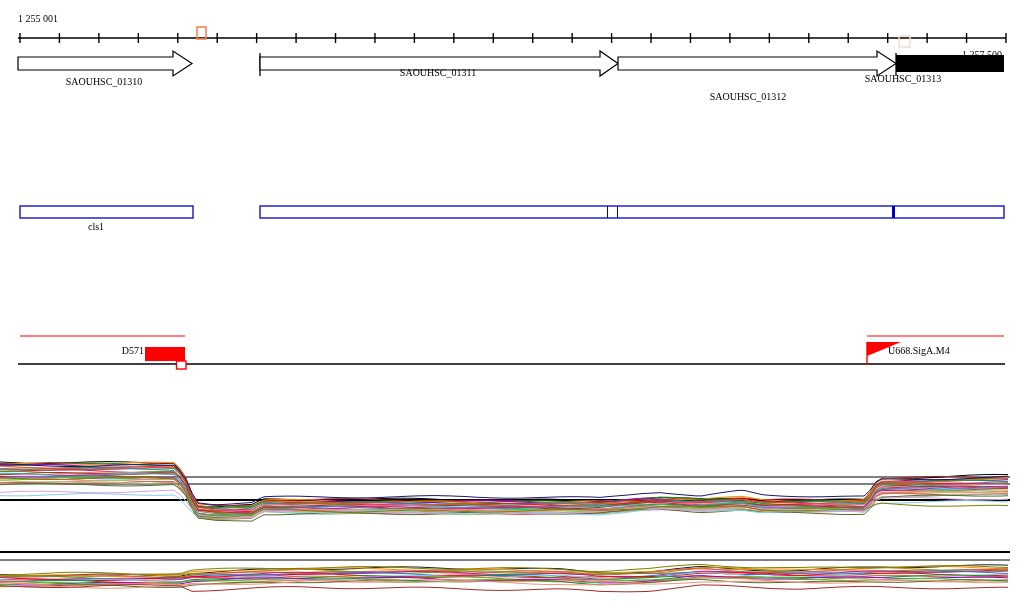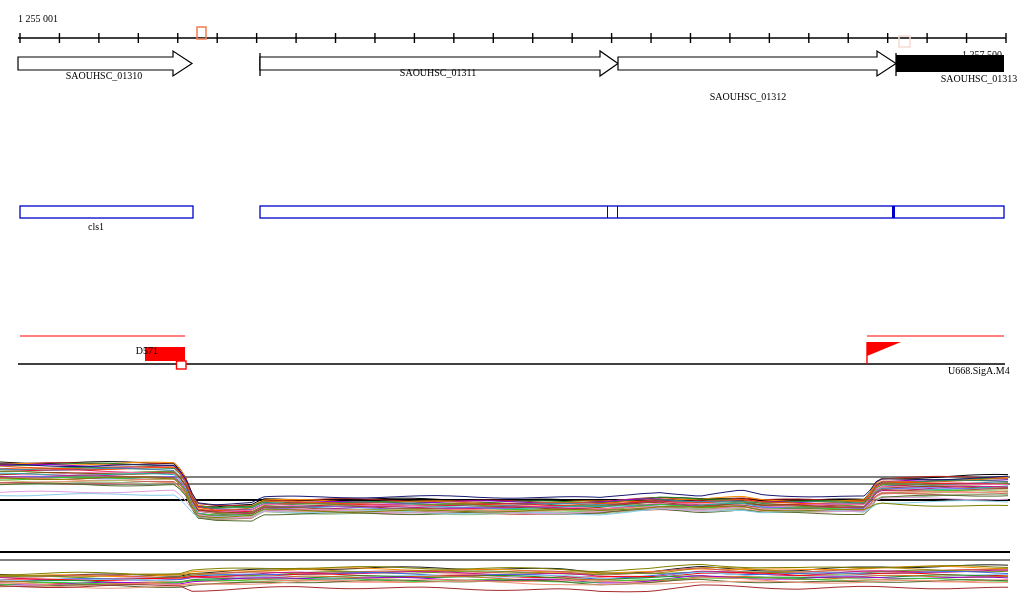--- a/index.html
+++ b/index.html
@@ -112,23 +112,23 @@
       <polyline points="0,585.9 6,586.1 12,586.3 18,586.4 24,586.4 30,586.3 36,586.2 42,586.0 48,585.8 54,585.6 60,585.4 66,585.2 72,585.0 78,584.8 84,584.8 90,584.8 96,584.8 102,585.0 108,585.2 114,585.4 120,585.7 126,586.0 132,586.4 138,586.7 144,586.9 150,587.2 156,587.3 162,587.4 168,587.4 174,587.4 180,587.2 186,586.2 192,585.2 198,584.7 204,584.3 210,583.9 216,583.5 222,583.1 228,582.8 234,582.6 240,582.4 246,582.3 252,582.3 258,582.3 264,582.3 270,582.4 276,582.5 282,582.6 288,582.7 294,582.7 300,582.7 306,582.7 312,582.7 318,582.6 324,582.4 330,582.2 336,581.9 342,581.6 348,581.2 354,580.9 360,580.6 366,580.3 372,580.1 378,579.9 384,579.9 390,579.9 396,579.9 402,580.1 408,580.2 414,580.5 420,580.7 426,581.0 432,581.3 438,581.5 444,581.7 450,581.8 456,581.9 462,581.9 468,581.8 474,581.7 480,581.5 486,581.3 492,581.1 498,580.8 504,580.6 510,580.4 516,580.3 522,580.2 528,580.3 534,580.3 540,580.5 546,580.7 552,581.0 558,581.3 564,581.8 570,582.4 576,583.0 582,583.5 588,584.0 594,584.4 600,584.8 606,584.7 612,584.6 618,584.4 624,584.1 630,583.8 636,583.4 642,583.1 648,582.7 654,582.2 660,581.6 666,581.1 672,580.6 678,580.2 684,579.9 690,579.6 696,579.4 702,579.4 708,579.9 714,580.4 720,580.9 726,581.3 732,581.7 738,582.1 744,582.3 750,582.5 756,582.7 762,582.7 768,582.7 774,582.6 780,582.5 786,582.4 792,582.2 798,582.1 804,581.9 810,581.6 816,581.4 822,581.3 828,581.2 834,581.2 840,581.3 846,581.4 852,581.5 858,581.7 864,581.9 870,582.0 876,582.1 882,582.2 888,582.3 894,582.3 900,582.3 906,582.1 912,581.9 918,581.7 924,581.4 930,581.1 936,580.8 942,580.5 948,580.2 954,580.0 960,579.8 966,579.7 972,579.7 978,579.8 984,579.9 990,580.1 996,580.3 1002,580.6 1008,580.8" fill="none" stroke="#556b2f" stroke-width="1"></polyline>
       <polyline points="0,586.9 6,586.7 12,586.5 18,586.3 24,586.1 30,586.0 36,586.0 42,586.0 48,586.1 54,586.3 60,586.5 66,586.8 72,587.1 78,587.4 84,587.6 90,587.9 96,588.1 102,588.2 108,588.3 114,588.2 120,588.2 126,588.0 132,587.8 138,587.5 144,587.2 150,586.9 156,586.6 162,586.3 168,586.0 174,585.8 180,585.7 186,584.8 192,584.1 198,584.0 204,584.0 210,584.0 216,584.1 222,584.2 228,584.3 234,584.3 240,584.3 246,584.3 252,584.2 258,584.0 264,583.8 270,583.5 276,583.1 282,582.7 288,582.2 294,581.8 300,581.3 306,581.0 312,580.8 318,580.6 324,580.4 330,580.4 336,580.4 342,580.5 348,580.6 354,580.8 360,581.1 366,581.4 372,581.7 378,581.9 384,582.2 390,582.3 396,582.5 402,582.5 408,582.5 414,582.5 420,582.3 426,582.2 432,582.0 438,581.8 444,581.6 450,581.4 456,581.3 462,581.2 468,581.1 474,581.2 480,581.3 486,581.4 492,581.7 498,582.0 504,582.3 510,582.7 516,583.1 522,583.4 528,583.8 534,584.1 540,584.3 546,584.5 552,584.6 558,584.6 564,584.7 570,584.8 576,584.8 582,584.8 588,584.8 594,584.8 600,584.8 606,584.5 612,584.3 618,584.1 624,584.0 630,583.9 636,583.9 642,584.0 648,584.1 654,584.1 660,583.9 666,583.8 672,583.6 678,583.4 684,583.1 690,582.7 696,582.3 702,582.0 708,582.0 714,582.0 720,581.9 726,581.7 732,581.6 738,581.4 744,581.3 750,581.2 756,581.1 762,581.1 768,581.2 774,581.3 780,581.5 786,581.8 792,582.1 798,582.4 804,582.7 810,582.8 816,583.0 822,583.1 828,583.2 834,583.2 840,583.1 846,583.0 852,582.8 858,582.6 864,582.3 870,581.9 876,581.5 882,581.2 888,580.9 894,580.6 900,580.4 906,580.3 912,580.2 918,580.3 924,580.3 930,580.5 936,580.7 942,581.0 948,581.3 954,581.6 960,581.9 966,582.2 972,582.4 978,582.6 984,582.7 990,582.7 996,582.7 1002,582.6 1008,582.5" fill="none" stroke="#e9967a" stroke-width="1"></polyline>
       <polyline points="0,585.9 6,586.1 12,586.3 18,586.5 24,586.8 30,587.0 36,587.2 42,587.4 48,587.5 54,587.5 60,587.5 66,587.4 72,587.2 78,587.0 84,586.7 90,586.3 96,586.0 102,585.7 108,585.4 114,585.1 120,584.9 126,584.8 132,584.7 138,584.7 144,584.8 150,584.9 156,585.1 162,585.3 168,585.6 174,585.8 180,586.0 186,588.7 192,591.3 198,591.2 204,591.1 210,590.8 216,590.5 222,590.2 228,589.8 234,589.3 240,588.9 246,588.4 252,588.0 258,587.6 264,587.3 270,587.0 276,586.8 282,586.7 288,586.6 294,586.6 300,586.7 306,587.0 312,587.3 318,587.6 324,587.9 330,588.2 336,588.4 342,588.6 348,588.7 354,588.7 360,588.7 366,588.6 372,588.4 378,588.2 384,588.0 390,587.8 396,587.6 402,587.4 408,587.2 414,587.2 420,587.1 426,587.2 432,587.4 438,587.6 444,587.9 450,588.3 456,588.6 462,589.0 468,589.3 474,589.7 480,589.9 486,590.2 492,590.3 498,590.4 504,590.4 510,590.3 516,590.2 522,590.0 528,589.8 534,589.5 540,589.3 546,589.1 552,588.9 558,588.8 564,588.9 570,589.1 576,589.5 582,589.9 588,590.3 594,590.8 600,591.4 606,591.5 612,591.6 618,591.7 624,591.8 630,591.8 636,591.7 642,591.6 648,591.4 654,590.9 660,590.2 666,589.4 672,588.6 678,587.8 684,587.0 690,586.2 696,585.4 702,584.9 708,585.0 714,585.1 720,585.2 726,585.5 732,585.8 738,586.2 744,586.6 750,587.0 756,587.5 762,587.9 768,588.3 774,588.6 780,588.8 786,589.0 792,589.1 798,589.2 804,589.0 810,588.7 816,588.4 822,588.0 828,587.7 834,587.3 840,587.0 846,586.8 852,586.6 858,586.4 864,586.4 870,586.4 876,586.5 882,586.7 888,587.0 894,587.3 900,587.6 906,587.9 912,588.2 918,588.4 924,588.6 930,588.8 936,588.8 942,588.8 948,588.8 954,588.6 960,588.4 966,588.2 972,588.0 978,587.8 984,587.6 990,587.4 996,587.3 1002,587.2 1008,587.3" fill="none" stroke="#a52a2a" stroke-width="1"></polyline>
       <polyline points="0,575.0 6,575.0 12,574.8 18,574.7 24,574.4 30,574.1 36,573.8 42,573.5 48,573.2 54,572.9 60,572.6 66,572.4 72,572.3 78,572.2 84,572.3 90,572.4 96,572.5 102,572.7 108,573.0 114,573.2 120,573.5 126,573.8 132,574.0 138,574.2 144,574.3 150,574.3 156,574.3 162,574.2 168,574.0 174,573.8 180,573.6 186,571.9 192,570.1 198,569.7 204,569.2 210,568.9 216,568.6 222,568.3 228,568.2 234,568.1 240,568.1 246,568.1 252,568.2 258,568.3 264,568.4 270,568.5 276,568.6 282,568.6 288,568.6 294,568.5 300,568.3 306,568.3 312,568.2 318,568.0 324,567.8 330,567.6 336,567.3 342,567.1 348,566.9 354,566.7 360,566.6 366,566.6 372,566.6 378,566.7 384,566.9 390,567.1 396,567.3 402,567.6 408,567.9 414,568.2 420,568.4 426,568.7 432,569.0 438,569.1 444,569.2 450,569.2 456,569.2 462,569.0 468,568.9 474,568.7 480,568.4 486,568.2 492,568.0 498,567.8 504,567.7 510,567.6 516,567.7 522,567.7 528,567.9 534,568.1 540,568.4 546,568.7 552,569.0 558,569.3 564,569.7 570,570.2 576,570.6 582,571.0 588,571.3 594,571.5 600,571.6 606,571.3 612,570.9 618,570.5 624,570.1 630,569.6 636,569.2 642,568.8 648,568.5 654,567.9 660,567.2 666,566.6 672,566.1 678,565.6 684,565.2 690,564.8 696,564.5 702,564.5 708,565.1 714,565.6 720,566.1 726,566.5 732,566.9 738,567.2 744,567.5 750,567.7 756,567.8 762,567.8 768,567.7 774,567.6 780,567.6 786,567.5 792,567.5 798,567.5 804,567.4 810,567.2 816,567.1 822,567.1 828,567.1 834,567.1 840,567.2 846,567.4 852,567.5 858,567.5 864,567.6 870,567.6 876,567.5 882,567.4 888,567.4 894,567.3 900,567.2 906,567.0 912,566.8 918,566.5 924,566.3 930,566.1 936,565.9 942,565.7 948,565.7 954,565.6 960,565.7 966,565.8 972,566.0 978,566.2 984,566.5 990,566.8 996,567.1 1002,567.3 1008,567.5" fill="none" stroke="#808000" stroke-width="1"></polyline>
     </svg>
 
   <div class="lbl" style="left:18px;top:12px;">1 255 001</div>
   <div class="lbl rightal" style="left:1002px;top:12px;margin-top:36px;">1 257 500</div>
 
   <div id="gene-labels">
-      <div class="lbl center" style="left: 104px; top: 69px;">SAOUHSC_01310</div>
+      <div class="lbl center" style="left: 104px; top: 75px;">SAOUHSC_01310</div>
       <div class="lbl center" style="left: 438px; top: 66px;">SAOUHSC_01311</div>
       <div class="lbl center" style="left: 748px; top: 90px;">SAOUHSC_01312</div>
-      <div class="lbl center" style="left: 979px; top: 72px;">SAOUHSC_01313</div>
+      <div class="lbl center" style="left: 903px; top: 72px;">SAOUHSC_01313</div>
     </div>
 
   <div class="lbl center" style="left:96px;top:220px;">cls1</div>
 
-  <div class="lbl rightal" style="left:158px;top:344px;">D571</div>
-  <div class="lbl" style="left:948px;top:344px;margin-top:20px;">U668.SigA.M4</div>
+  <div class="lbl rightal" style="left:144px;top:344px;">D571</div>
+  <div class="lbl" style="left:888px;top:344px;">U668.SigA.M4</div>
 </div>
 
 </body></html>

